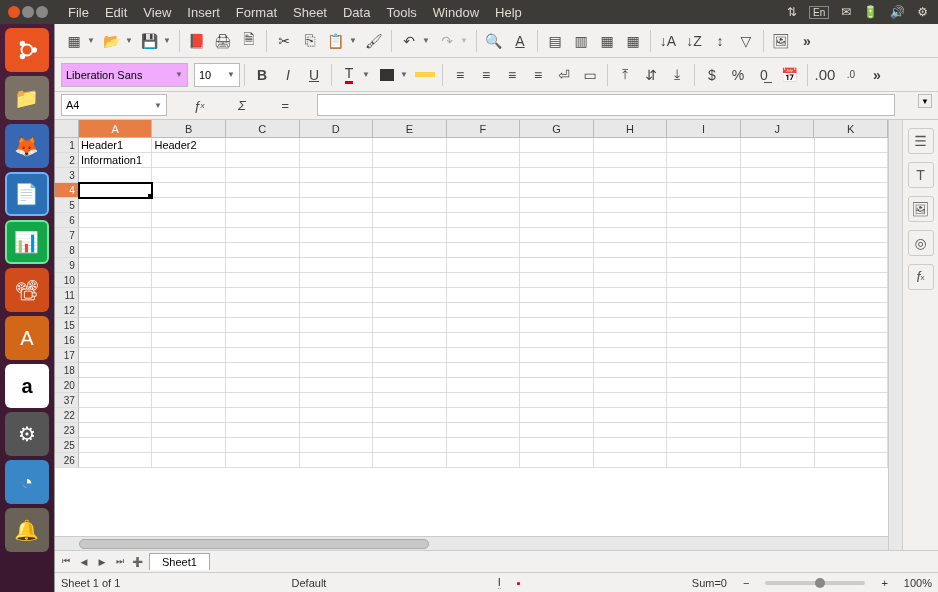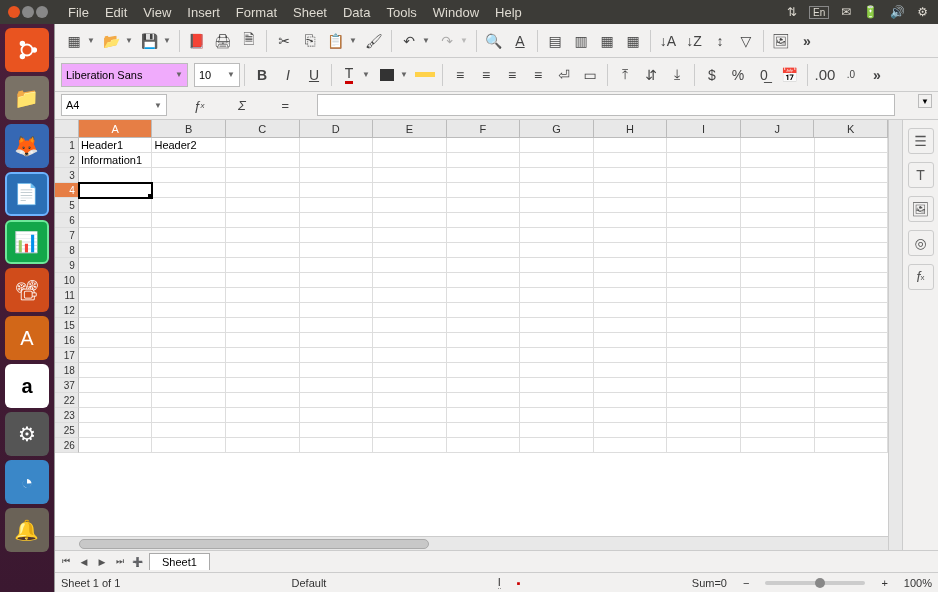--- a/index.html
+++ b/index.html
@@ -496,20 +496,34 @@
             <div class="cell"></div>
             <div class="cell"></div>
             <div class="cell"></div>
             <div class="cell"></div>
             <div class="cell"></div>
             <div class="cell"></div>
             <div class="cell"></div>
             <div class="cell"></div>
           </div>
           <div class="row">
+            <div class="row-h">20</div>
+            <div class="cell"></div>
+            <div class="cell"></div>
+            <div class="cell"></div>
+            <div class="cell"></div>
+            <div class="cell"></div>
+            <div class="cell"></div>
+            <div class="cell"></div>
+            <div class="cell"></div>
+            <div class="cell"></div>
+            <div class="cell"></div>
+            <div class="cell"></div>
+          </div>
+          <div class="row">
             <div class="row-h">37</div>
             <div class="cell"></div>
             <div class="cell"></div>
             <div class="cell"></div>
             <div class="cell"></div>
             <div class="cell"></div>
             <div class="cell"></div>
             <div class="cell"></div>
             <div class="cell"></div>
             <div class="cell"></div>

